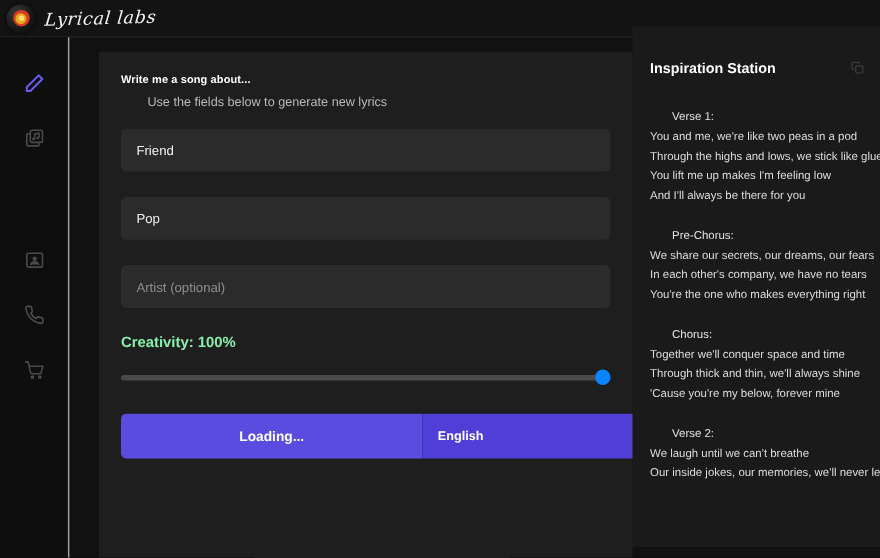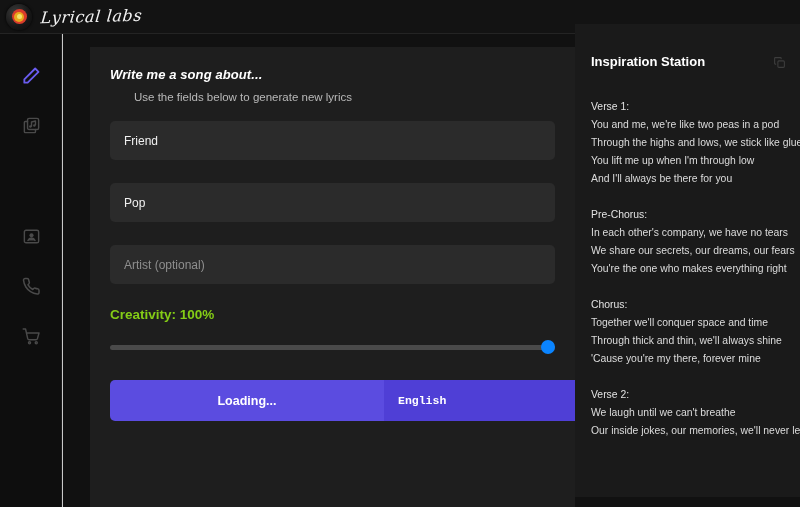--- a/index.html
+++ b/index.html
@@ -61,37 +61,37 @@
     background: #c9c9c9;
   }
 
   
   .main-panel {
     position: absolute; left: 90px; top: 47px; width: 485px; height: 460px;
     background: #1e1e1e;
   }
   .form-inner { padding: 20px 20px 0 20px; }
   .form-title {
-    color: #ffffff; font-size: 13px; font-weight: bold; letter-spacing: 0.1px; font-style: italic;
+    color: #ffffff; font-size: 10px; font-weight: bold; letter-spacing: 0.1px;
   }
   .form-sub {
     color: #b9b9b9; font-size: 11.5px; margin-top: 9px; margin-left: 24px;
   }
   .field {
     margin-top: 18px; height: 39px; width: 445px;
     background: #2b2b2b; border-radius: 5px;
     display: flex; align-items: center; padding: 0 14px;
     color: #f0f0f0; font-size: 12px;
     border: none; outline: none; text-align: center;
   }
   .field.placeholder { color: #8e8e8e; }
   .field-spacer { margin-top: 23px; }
 
   .creativity-label {
-    margin-top: 23px; color: #84cc16; font-size: 13.5px; font-weight: bold;
+    margin-top: 23px; color: #86efac; font-size: 13.5px; font-weight: bold;
   }
   .slider-row { margin-top: 18px; width: 445px; position: relative; height: 14px; }
   .slider-track {
     position: absolute; left: 0; top: 5px; width: 445px; height: 5px;
     background: #4a4a4a; border-radius: 3px;
   }
   .slider-thumb {
     position: absolute; top: 0; left: 431px;
     width: 14px; height: 14px; border-radius: 50%;
     background: #0a84ff; cursor: pointer;
@@ -104,21 +104,20 @@
   .generate-btn {
     flex: 0 0 274px; background: #5b4ce0;
     display: flex; align-items: center; justify-content: center;
     color: #ffffff; font-size: 12.5px; font-weight: bold; cursor: pointer;
   }
   .lang-select {
     flex: 1; background: #4f3fd6;
     display: flex; align-items: center; justify-content: space-between;
     padding: 0 14px; color: #ffffff; font-size: 11.5px; font-weight: bold;
     cursor: pointer;
-    font-family: Liberation Mono, monospace;
   }
   .chev { opacity: 0.95; }
 
   
   .right-panel {
     position: absolute; left: 575px; top: 24px; width: 225px; height: 473px;
     background: #1a1a1a;
     overflow: hidden;
   }
   .rp-head {
@@ -126,21 +125,21 @@
     padding: 30px 14px 0 16px;
   }
   .rp-title { color: #ffffff; font-size: 13px; font-weight: bold; }
   .copy-icon { cursor: pointer; margin-top: 1px; }
   .lyrics { padding: 25px 14px 0 16px; position: relative; }
   .lyric-line {
     color: #dcdcdc; font-size: 10.4px; line-height: 18px;
     white-space: nowrap;
   }
   .lyric-line.blank { height: 18px; }
-  .lyric-line.head { color: #e2e2e2; }
+  .lyric-line.head { color: #e2e2e2; margin-left: 20px; }
   .fade-bottom {
     position: absolute; left: 0; bottom: 0; width: 225px; height: 34px;
     background: linear-gradient(to bottom, rgba(26,26,26,0) 0%, rgba(26,26,26,0.92) 72%, #1a1a1a 100%);
     pointer-events: none;
   }
 </style>
 </head>
 <body>
 
 <div id="app">
@@ -250,32 +249,32 @@
         <svg width="13" height="13" viewBox="0 0 24 24" fill="none" stroke="#3d3d3d" stroke-width="2" stroke-linecap="round" stroke-linejoin="round">
           <rect x="9" y="9" width="12" height="12" rx="2"></rect>
           <path d="M5 15H4a1 1 0 0 1-1-1V4a1 1 0 0 1 1-1h10a1 1 0 0 1 1 1v1"></path>
         </svg>
       </span>
     </div>
     <div class="lyrics">
         <div class="lyric-line head">Verse 1:</div>
         <div class="lyric-line">You and me, we're like two peas in a pod</div>
         <div class="lyric-line">Through the highs and lows, we stick like glue</div>
-        <div class="lyric-line">You lift me up when I'm through low</div>
+        <div class="lyric-line">You lift me up makes I'm feeling low</div>
         <div class="lyric-line">And I'll always be there for you</div>
         <div class="lyric-line blank"></div>
         <div class="lyric-line head">Pre-Chorus:</div>
+        <div class="lyric-line">We share our secrets, our dreams, our fears</div>
         <div class="lyric-line">In each other's company, we have no tears</div>
-        <div class="lyric-line">We share our secrets, our dreams, our fears</div>
         <div class="lyric-line">You're the one who makes everything right</div>
         <div class="lyric-line blank"></div>
         <div class="lyric-line head">Chorus:</div>
         <div class="lyric-line">Together we'll conquer space and time</div>
         <div class="lyric-line">Through thick and thin, we'll always shine</div>
-        <div class="lyric-line">'Cause you're my there, forever mine</div>
+        <div class="lyric-line">'Cause you're my below, forever mine</div>
         <div class="lyric-line blank"></div>
         <div class="lyric-line head">Verse 2:</div>
         <div class="lyric-line">We laugh until we can't breathe</div>
         <div class="lyric-line">Our inside jokes, our memories, we'll never leave</div>
       </div>
     <div class="fade-bottom"></div>
   </div>
 </div>
 
 </body></html>

